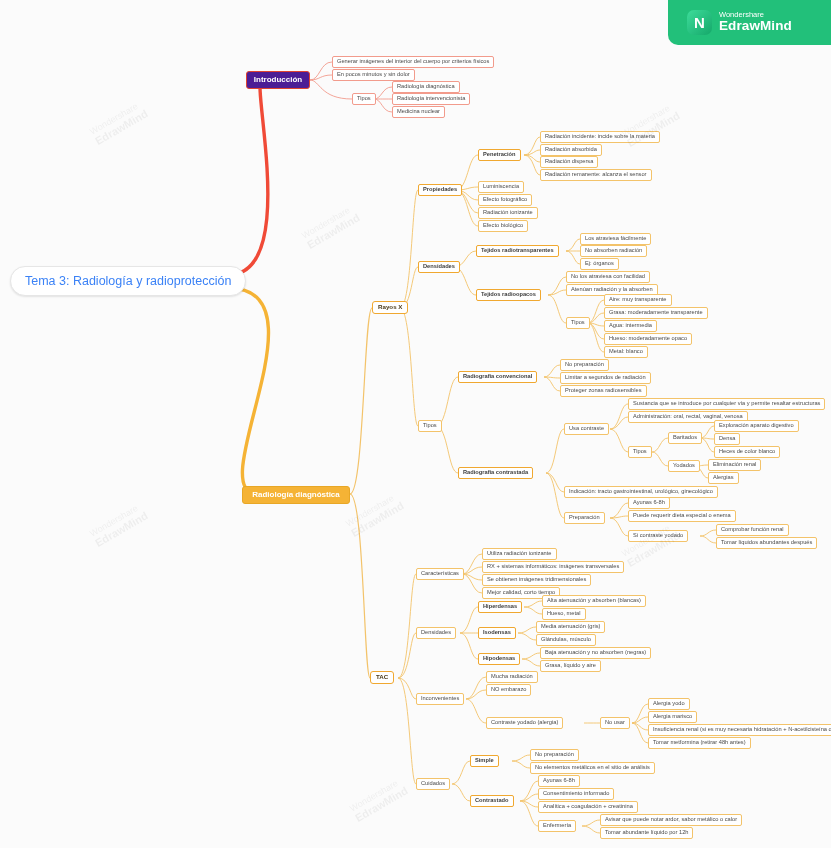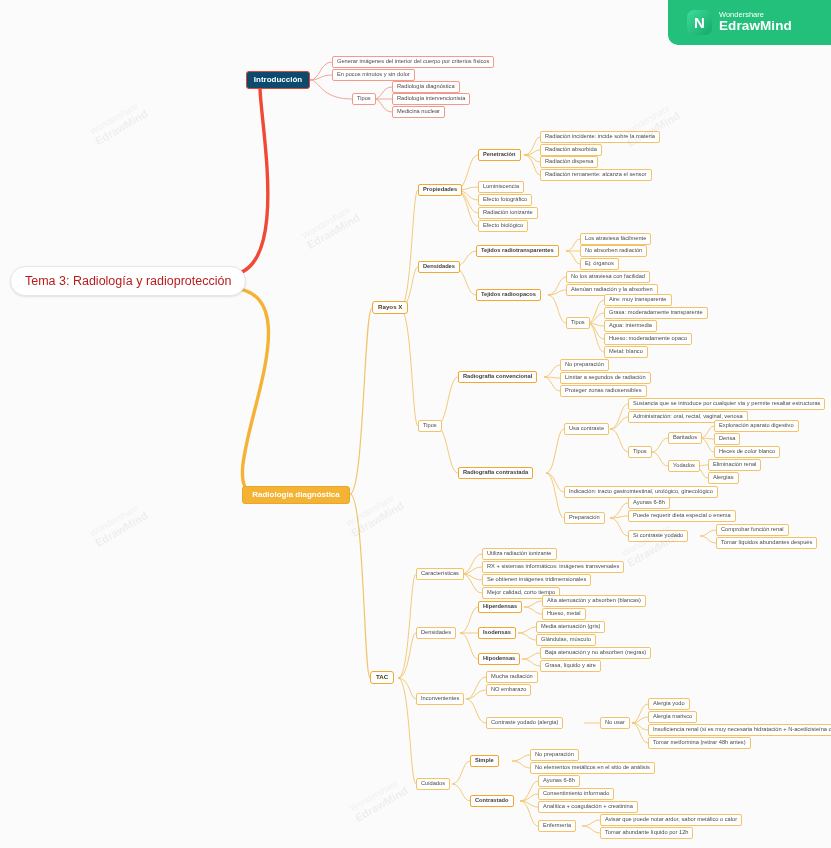--- a/index.html
+++ b/index.html
@@ -15,30 +15,30 @@
   .node{
     position:absolute;box-sizing:border-box;
     display:flex;align-items:center;
     background:#ffffff;white-space:nowrap;
     border-radius:3px;
   }
   .node span{display:block;line-height:1;}
 
   .root{
     border:1px solid #e6e6e6;border-radius:18px;background:#fff;
-    padding:0 14px;height:30px;font-size:12.5px;color:#b91c1c;
+    padding:0 14px;height:30px;font-size:12.5px;color:#3b82f6;
     box-shadow:0 1px 2px rgba(0,0,0,.10);
   }
 
   .lvl1{
     height:18px;padding:0 8px;border-radius:3px;
     font-size:8px;font-weight:bold;color:#ffffff;
     justify-content:center;
   }
-  .lvl1.red{background:#0c4a6e;border:1px solid #d8miss;border:1px solid #e04430;}
+  .lvl1.red{background:#4c1d95;border:1px solid #d8miss;border:1px solid #e04430;}
   .lvl1.orange{background:#f5b335;border:1px solid #e8a726;}
 
   .lvl2{
     height:13px;padding:0 5px;border:1px solid #f0a830;border-radius:3px;
     font-size:6.2px;font-weight:bold;color:#4a3a1a;background:#fff;
   }
   .box{
     height:12px;padding:0 4px;border:1px solid #f3c36a;border-radius:2px;
     font-size:5.7px;color:#4a4a4a;background:#fff;
   }

